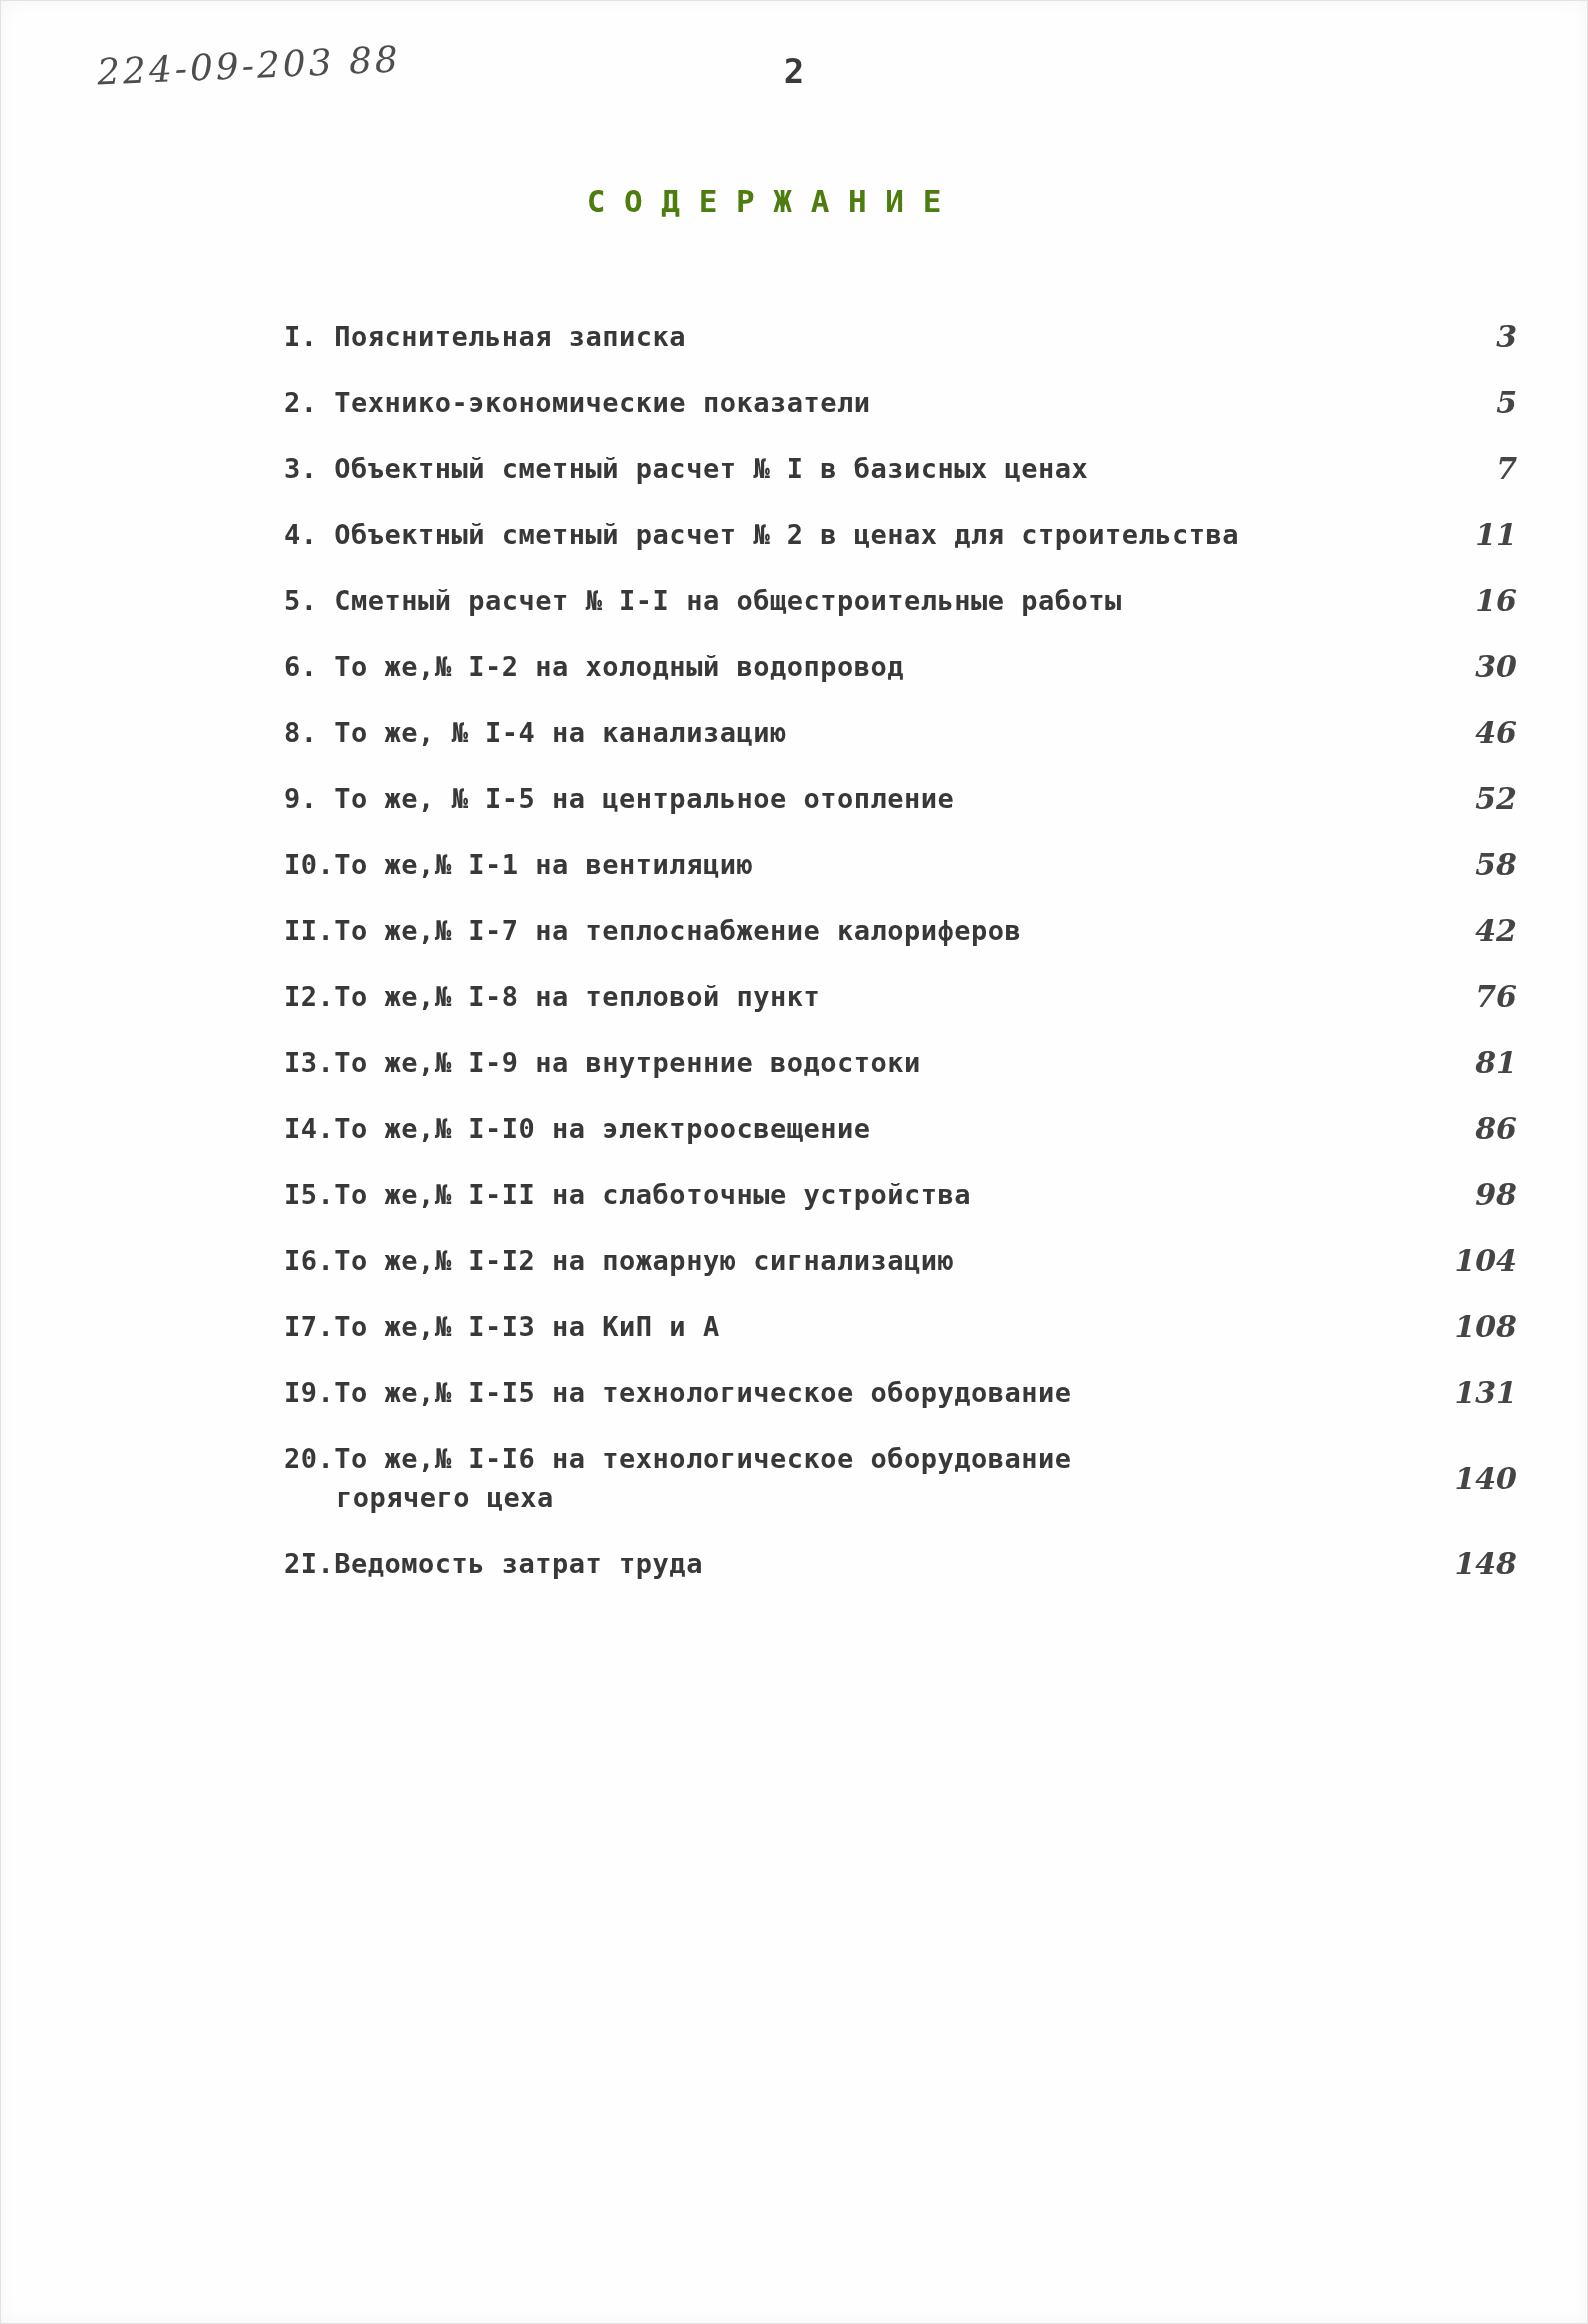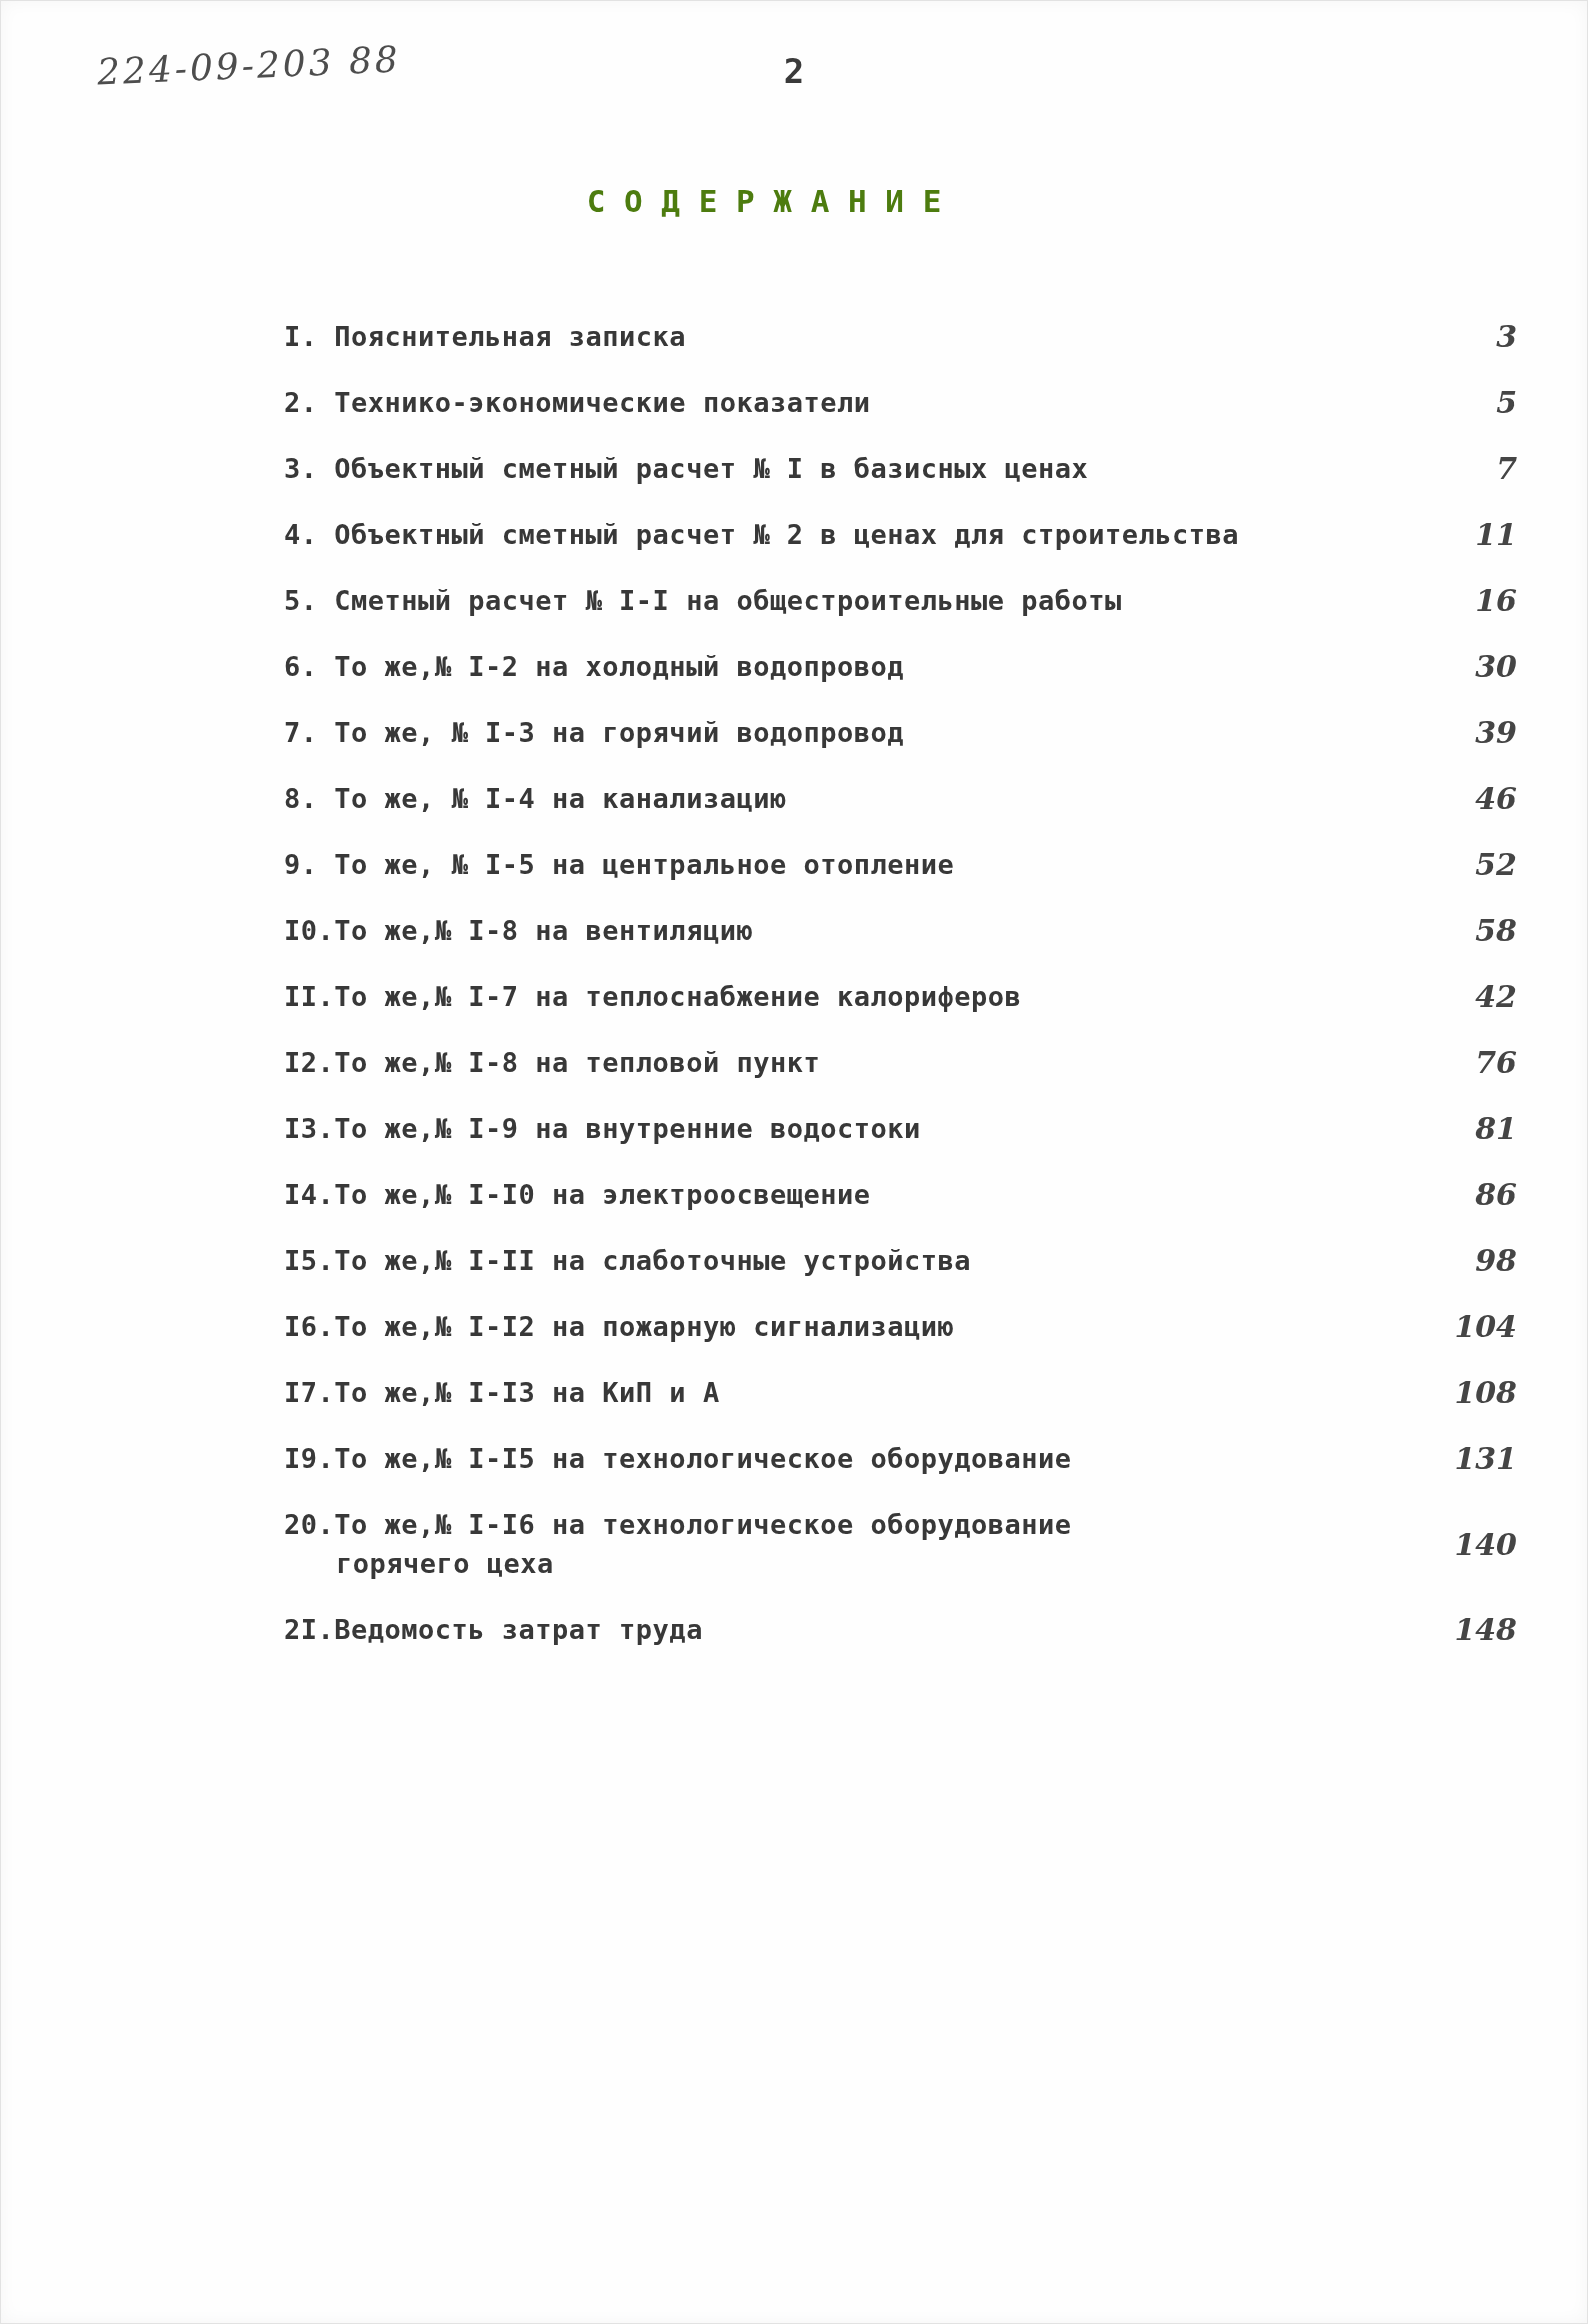--- a/index.html
+++ b/index.html
@@ -138,44 +138,38 @@
     <div class="toc-page">16</div>
   </div>
 
   <div class="toc-row">
     <div class="toc-lines">
           <div class="toc-line">6. То же,№ I-2 на холодный водопровод</div>
         </div>
     <div class="toc-page">30</div>
   </div>
 
-  <div class="toc-row">
-    <div class="toc-lines">
-          <div class="toc-line">7. То же, № I-3 на горячий водопровод</div>
-        </div>
-    <div class="toc-page">39</div>
-  </div>
 
   <div class="toc-row">
     <div class="toc-lines">
           <div class="toc-line">8. То же, № I-4 на канализацию</div>
         </div>
     <div class="toc-page">46</div>
   </div>
 
   <div class="toc-row">
     <div class="toc-lines">
           <div class="toc-line">9. То же, № I-5 на центральное отопление</div>
         </div>
     <div class="toc-page">52</div>
   </div>
 
   <div class="toc-row">
     <div class="toc-lines">
-          <div class="toc-line">I0.То же,№ I-8 на вентиляцию</div>
+          <div class="toc-line">I0.То же,№ I-1 на вентиляцию</div>
         </div>
     <div class="toc-page">58</div>
   </div>
 
   <div class="toc-row">
     <div class="toc-lines">
           <div class="toc-line">II.То же,№ I-7 на теплоснабжение калориферов</div>
         </div>
     <div class="toc-page">42</div>
   </div>

